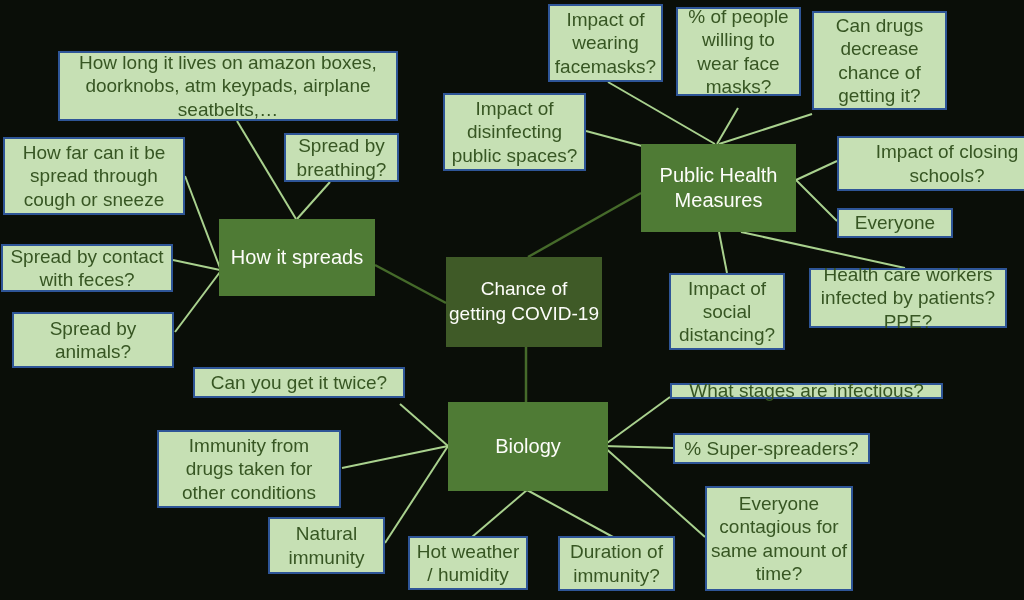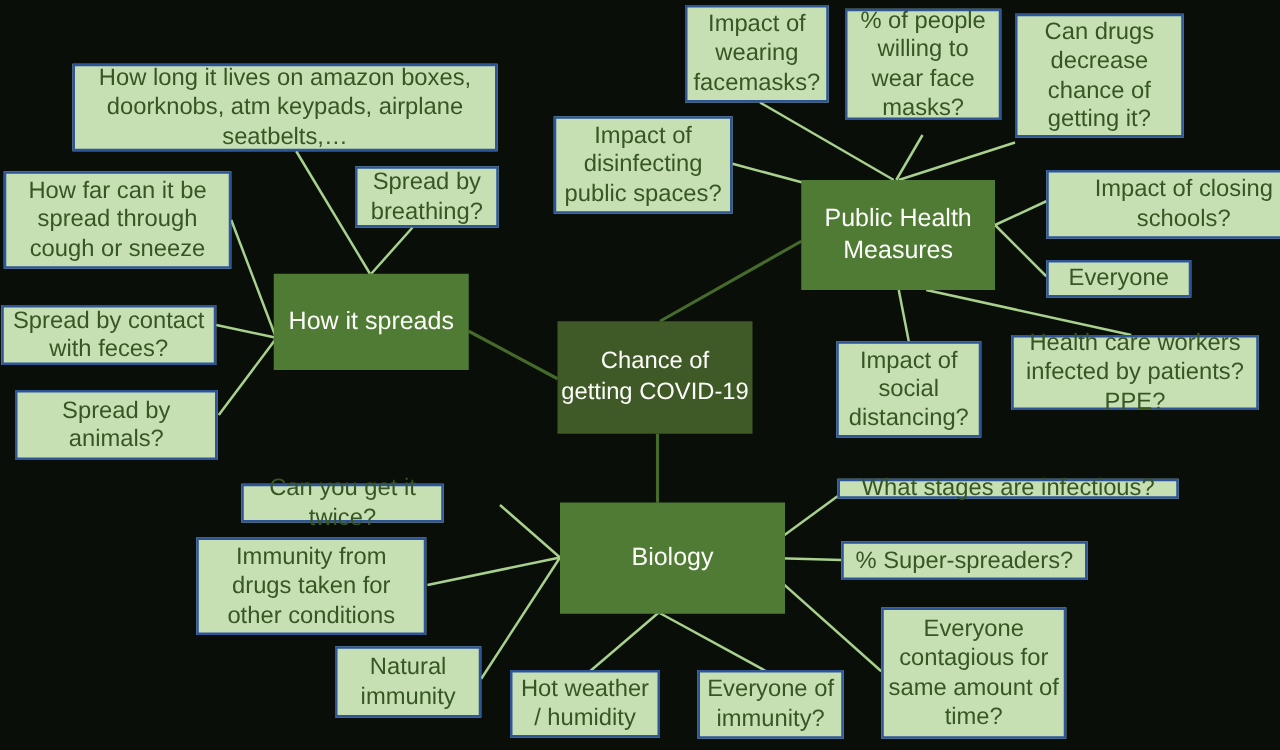--- a/index.html
+++ b/index.html
@@ -84,21 +84,21 @@
 getting COVID-19</span>
   </div>
 
   <div class="node branch" style="left:219px;top:219px;width:156px;height:77px">
     <span>How it spreads</span>
   </div>
   <div class="node branch" style="left:641px;top:144px;width:155px;height:88px">
     <span>Public Health
 Measures</span>
   </div>
-  <div class="node branch" style="left:448px;top:402px;width:180px;height:89px">
+  <div class="node branch" style="left:448px;top:402px;width:160px;height:89px">
     <span>Biology</span>
   </div>
 
   <div class="node leaf" style="left:58px;top:51px;width:340px;height:70px">
     <span>How long it lives on amazon boxes,
 doorknobs, atm keypads, airplane
 seatbelts,…</span>
   </div>
   <div class="node leaf" style="left:548px;top:4px;width:115px;height:78px">
     <span>Impact of
@@ -149,21 +149,21 @@
   </div>
   <div class="node leaf" style="left:809px;top:268px;width:198px;height:60px">
     <span>Health care workers
 infected by patients?
 PPE?</span>
   </div>
   <div class="node leaf" style="left:12px;top:312px;width:162px;height:56px">
     <span>Spread by
 animals?</span>
   </div>
-  <div class="node leaf" style="left:193px;top:387px;width:162px;height:31px">
+  <div class="node leaf" style="left:193px;top:367px;width:212px;height:31px">
     <span>Can you get it twice?</span>
   </div>
   <div class="node leaf" style="left:670px;top:383px;width:273px;height:16px">
     <span>What stages are infectious?</span>
   </div>
   <div class="node leaf" style="left:673px;top:433px;width:197px;height:31px">
     <span>% Super-spreaders?</span>
   </div>
   <div class="node leaf" style="left:157px;top:430px;width:184px;height:78px">
     <span>Immunity from
@@ -178,17 +178,17 @@
     <span>Everyone
 contagious for
 same amount of
 time?</span>
   </div>
   <div class="node leaf" style="left:408px;top:536px;width:120px;height:54px">
     <span>Hot weather
 / humidity</span>
   </div>
   <div class="node leaf" style="left:558px;top:536px;width:117px;height:55px">
-    <span>Everyone of
+    <span>Duration of
 immunity?</span>
   </div>
 
 </div>
 
 </body></html>

